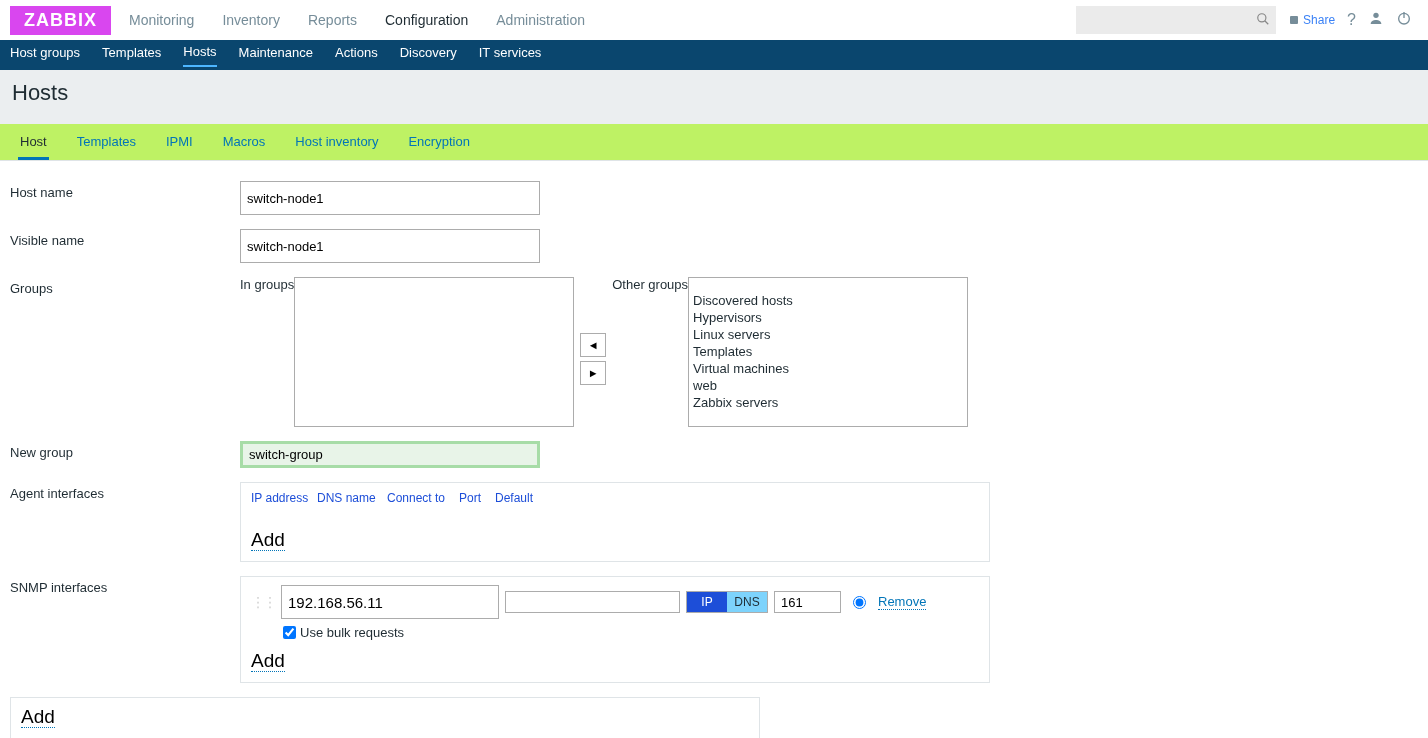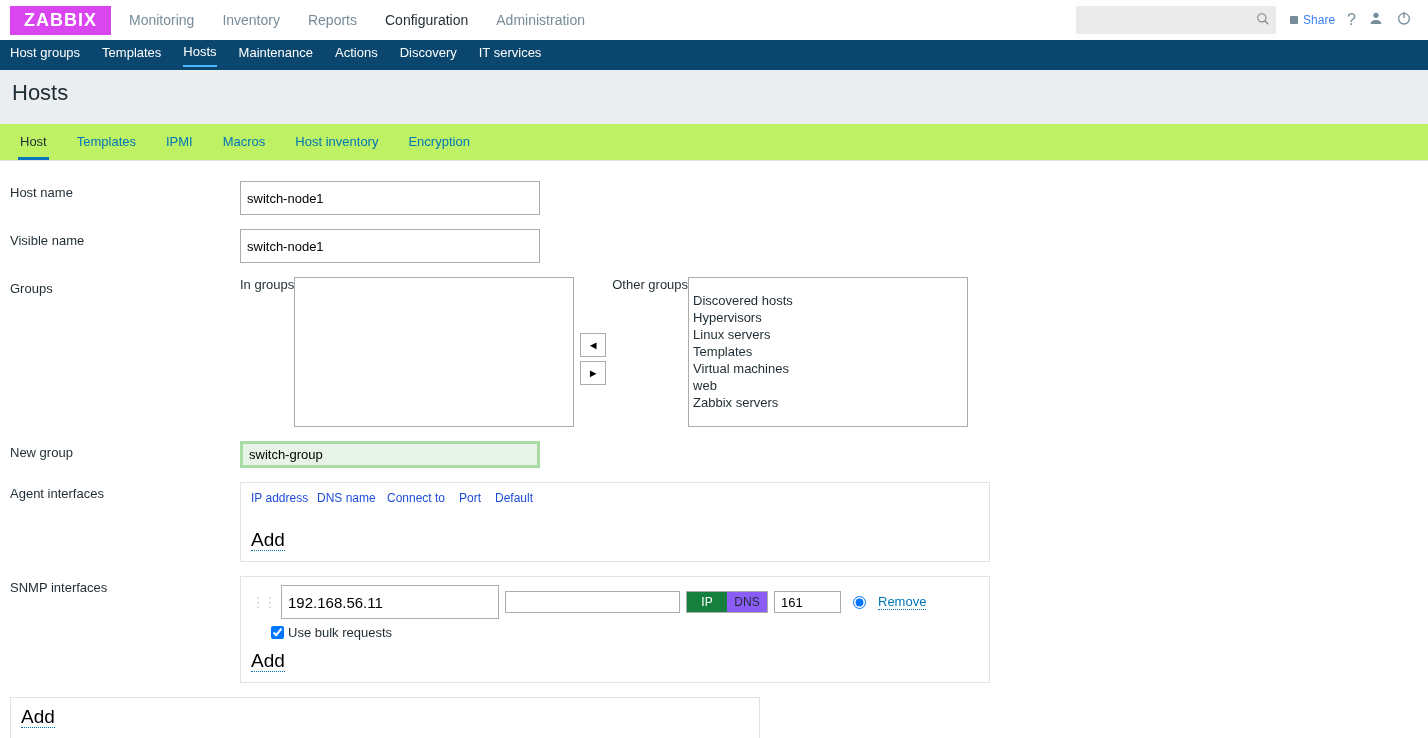--- a/index.html
+++ b/index.html
@@ -56,26 +56,26 @@
 .iface-header span:nth-child(3){ width: 66px; }
 .iface-header span:nth-child(4){ width: 30px; }
 .iface-header span:nth-child(5){ }
 .link { color: #000000; text-decoration: none; border-bottom: 1px dotted #0275b8; cursor: pointer; font-size: 19px; }
 
 .snmp-row { display: flex; align-items: center; gap: 6px; margin-bottom: 6px; }
 .drag-handle { color: #d0d0d0; font-size: 14px; cursor: move; letter-spacing: -2px; }
 input.ip { width: 218px; height: 22px; border: 1px solid #acacac; padding: 16px 6px; font-size: 15px; }
 input.dns { width: 175px; height: 22px; border: 1px solid #acacac; padding: 0 6px; font-size: 13px; }
 .seg { display: flex; border: 1px solid #acacac; height: 22px; }
-.seg button { border: none; width: 40px; font-size: 12px; cursor: pointer; background: #8b5cf6; color: #1f2c33; }
-.seg button.active { background: #15803d; color: #fff; }
+.seg button { border: none; width: 40px; font-size: 12px; cursor: pointer; background: #7dd3fc; color: #1f2c33; }
+.seg button.active { background: #1d4ed8; color: #fff; }
 input.port { width: 67px; height: 22px; border: 1px solid #acacac; padding: 0 6px; font-size: 13px; }
 .radio-def { margin-left: 6px; }
 .remove-link { color: #0275b8; text-decoration: none; border-bottom: 1px dotted #0275b8; cursor: pointer; font-size: 13px; margin-left: 6px; }
-.bulk-row { display: flex; align-items: center; gap: 4px; margin-left: 20px; font-size: 13px; }
+.bulk-row { display: flex; align-items: center; gap: 4px; margin-left: 32px; font-size: 13px; }
 .bulk-row input[type="checkbox"]{ margin: 0; }
 </style>
 </head>
 <body>
 
 <div class="topbar">
   <div class="logo">ZABBIX</div>
   <div class="topnav" id="topnav">
       <a>Monitoring</a>
       <a>Inventory</a>

